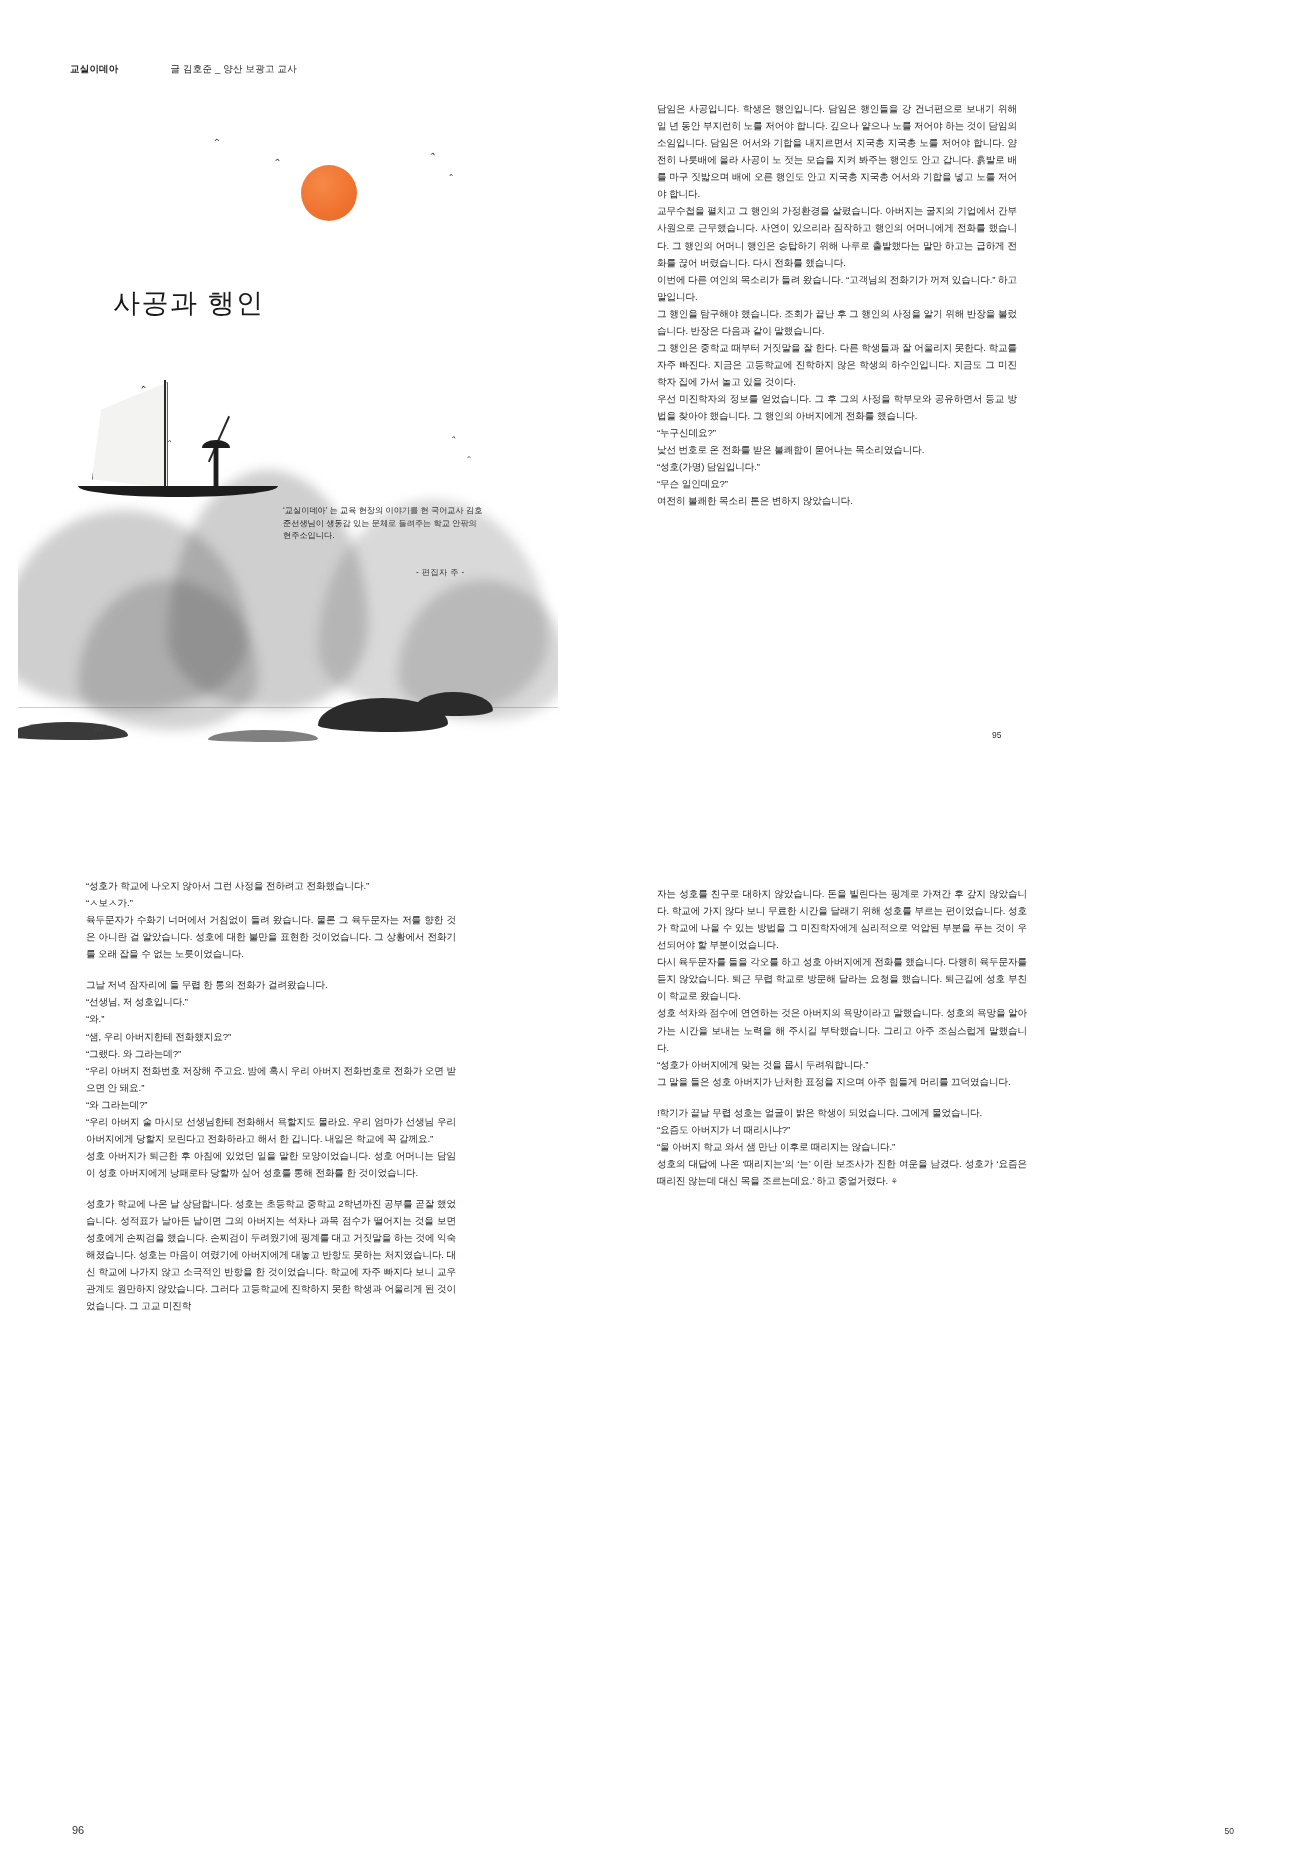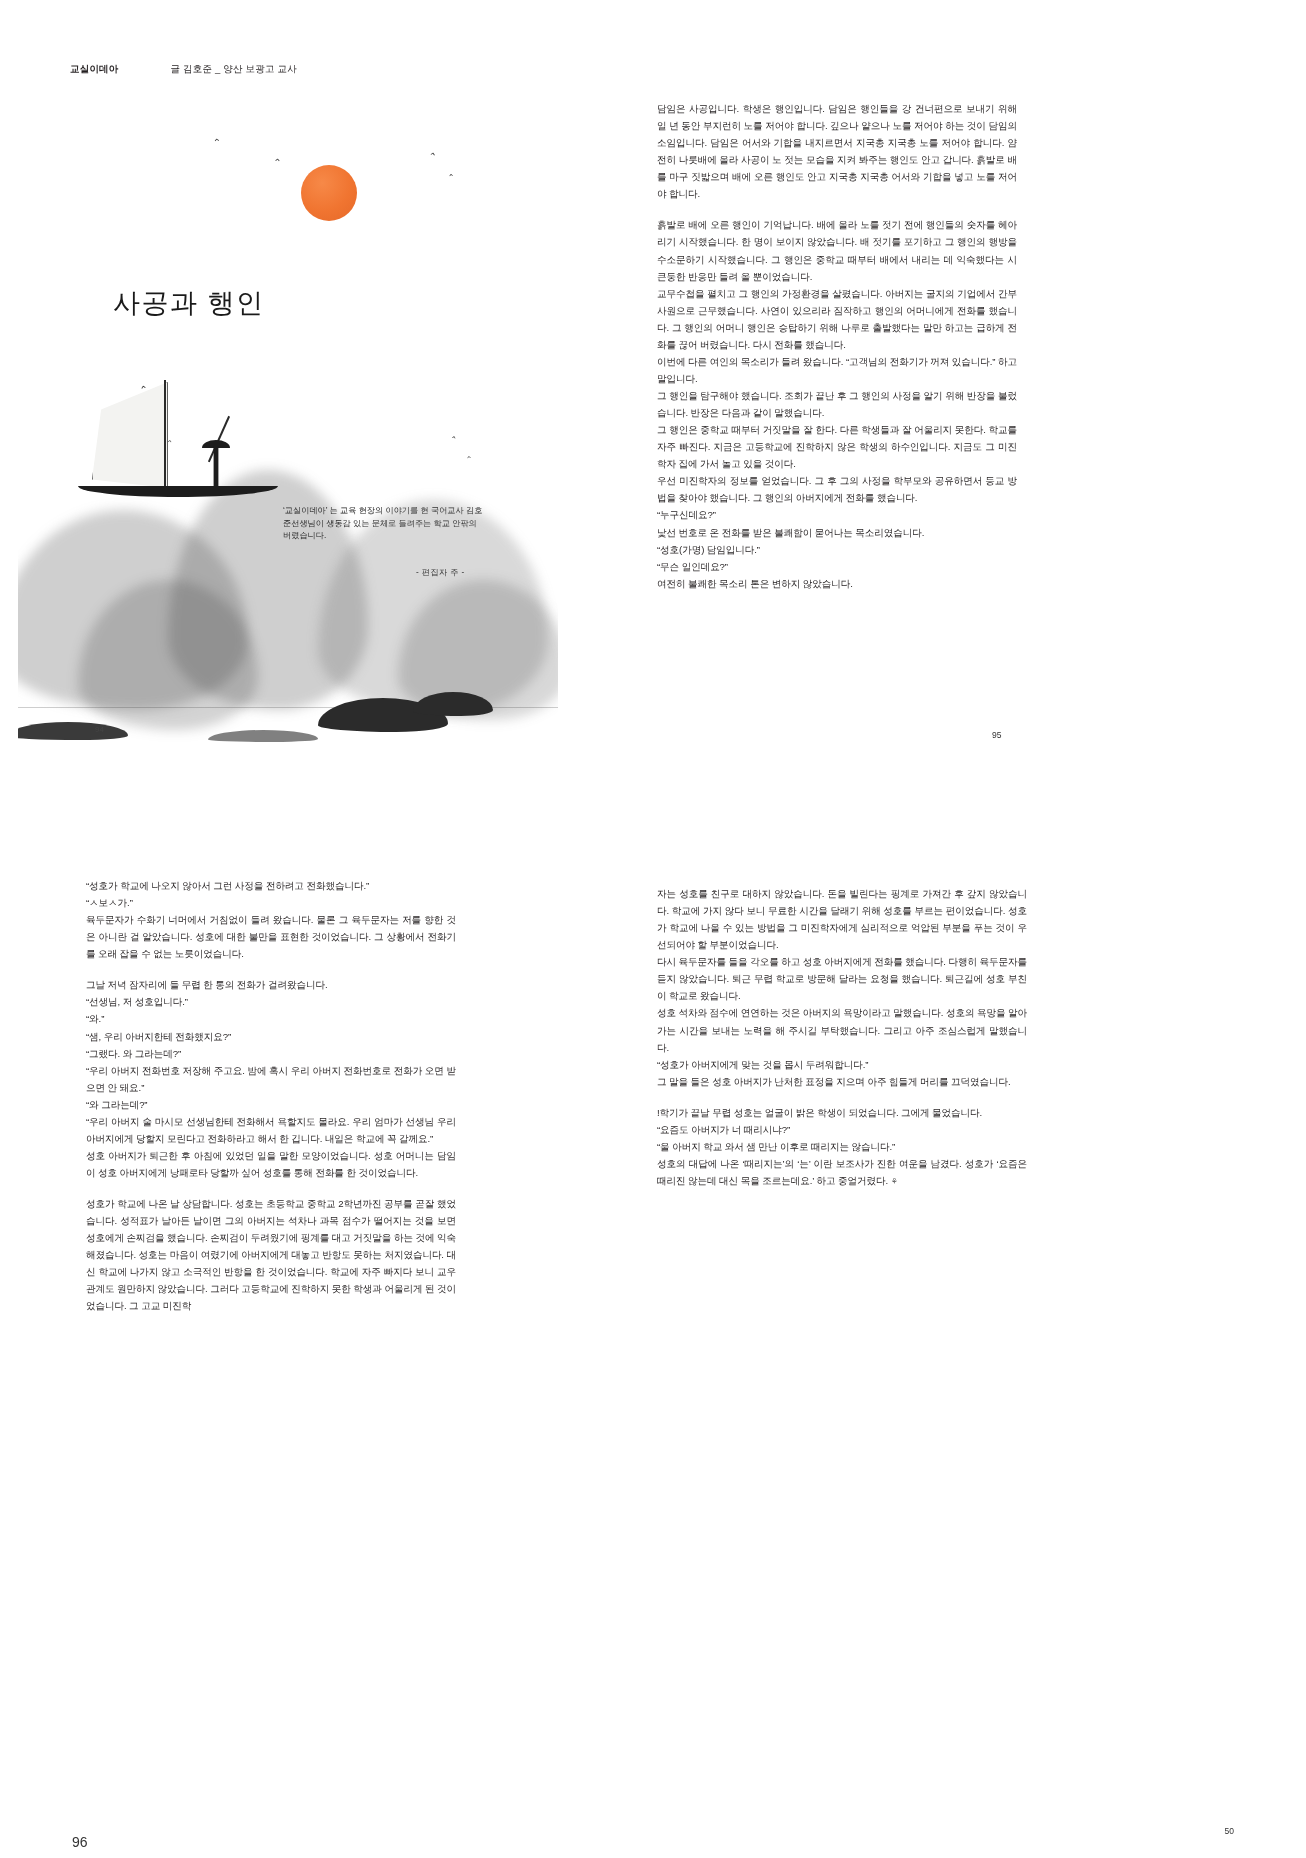--- a/index.html
+++ b/index.html
@@ -291,22 +291,22 @@
     color: #1a1a1a;
   }
   .author-role {
     font-size: 8.6px;
     line-height: 1.7;
     color: #333;
   }
   .footer-left {
     position: absolute;
     left: 72px;
-    bottom: 8px;
-    font-size: 14px;
+    bottom: 22px;
+    font-size: 11px;
     color: #333;
     text-align: right;
   }
   .footer-right {
     position: absolute;
     right: 72px;
     bottom: 22px;
     font-size: 8.5px;
     color: #333;
   }
@@ -335,21 +335,21 @@
       <div class="bird" style="left:255px; top:58px; transform:rotate(6deg);">⌃</div>
       <div class="bird" style="left:410px; top:52px; transform:rotate(12deg);">⌃</div>
       <div class="bird" style="left:430px; top:74px; transform:rotate(-6deg); font-size:8px;">⌃</div>
       <div class="bird" style="left:122px; top:285px; transform:rotate(-14deg);">⌃</div>
       <div class="bird" style="left:148px; top:340px; transform:rotate(8deg); font-size:8px;">⌃</div>
       <div class="bird" style="left:432px; top:336px; transform:rotate(10deg); font-size:8px;">⌃</div>
       <div class="bird" style="left:448px; top:356px; transform:rotate(-10deg); font-size:8px;">⌃</div>
 
       <div class="title-main">사공과 행인</div>
 
-      <div class="editor-note">‘교실이데아’ 는 교육 현장의 이야기를 현 국어교사 김호준선생님이 생동감 있는 문체로 들려주는 학교 안팎의 버렸습니다.</div>
+      <div class="editor-note">‘교실이데아’ 는 교육 현장의 이야기를 현 국어교사 김호준선생님이 생동감 있는 문체로 들려주는 학교 안팎의 현주소입니다.</div>
       <div class="editor-sign">- 편집자 주 -</div>
 
       <div class="ink-wash">
         <div class="mtn" style="left:-20px; top:80px; width:250px; height:200px; background:rgba(95,95,95,0.30);"></div>
         <div class="mtn" style="left:150px; top:40px; width:200px; height:240px; background:rgba(70,70,70,0.26);"></div>
         <div class="mtn" style="left:300px; top:70px; width:230px; height:215px; background:rgba(110,110,110,0.26);"></div>
         <div class="mtn" style="left:60px; top:150px; width:180px; height:150px; background:rgba(55,55,55,0.22);"></div>
         <div class="mtn" style="left:380px; top:150px; width:170px; height:140px; background:rgba(60,60,60,0.20);"></div>
 
         <div class="water-line" style="top:277px;"></div>
@@ -367,21 +367,20 @@
         <div class="rod"></div>
         <div class="hat"></div>
         <div class="boatman"></div>
       </div>
 
       <div class="page-num-sm" style="left:77px; top:625px;">94</div>
     </div>
 
     <div class="s1-right bodytext">
       <p>담임은 사공입니다. 학생은 행인입니다. 담임은 행인들을 강 건너편으로 보내기 위해 일 년 동안 부지런히 노를 저어야 합니다. 깊으나 얕으나 노를 저어야 하는 것이 담임의 소임입니다. 담임은 어서와 기합을 내지르면서 지국총 지국총 노를 저어야 합니다. 얌전히 나룻배에 올라 사공이 노 젓는 모습을 지켜 봐주는 행인도 안고 갑니다. 흙발로 배를 마구 짓밟으며 배에 오른 행인도 안고 지국총 지국총 어서와 기합을 넣고 노를 저어야 합니다.</p>
-      <p class="gap">흙발로 배에 오른 행인이 기억납니다. 배에 올라 노를 젓기 전에 행인들의 숫자를 헤아리기 시작했습니다. 한 명이 보이지 않았습니다. 배 젓기를 포기하고 그 행인의 행방을 수소문하기 시작했습니다. 그 행인은 중학교 때부터 배에서 내리는 데 익숙했다는 시큰둥한 반응만 들려 올 뿐이었습니다.</p>
       <p>교무수첩을 펼치고 그 행인의 가정환경을 살폈습니다. 아버지는 굴지의 기업에서 간부 사원으로 근무했습니다. 사연이 있으리라 짐작하고 행인의 어머니에게 전화를 했습니다. 그 행인의 어머니 행인은 승탑하기 위해 나루로 출발했다는 말만 하고는 급하게 전화를 끊어 버렸습니다. 다시 전화를 했습니다.</p>
       <p>이번에 다른 여인의 목소리가 들려 왔습니다. “고객님의 전화기가 꺼져 있습니다.” 하고 말입니다.</p>
       <p>그 행인을 탐구해야 했습니다. 조회가 끝난 후 그 행인의 사정을 알기 위해 반장을 불렀습니다. 반장은 다음과 같이 말했습니다.</p>
       <p>그 행인은 중학교 때부터 거짓말을 잘 한다. 다른 학생들과 잘 어울리지 못한다. 학교를 자주 빠진다. 지금은 고등학교에 진학하지 않은 학생의 하수인입니다. 지금도 그 미진학자 집에 가서 놀고 있을 것이다.</p>
       <p>우선 미진학자의 정보를 얻었습니다. 그 후 그의 사정을 학부모와 공유하면서 등교 방법을 찾아야 했습니다. 그 행인의 아버지에게 전화를 했습니다.</p>
       <p>“누구신데요?”</p>
       <p>낯선 번호로 온 전화를 받은 불쾌함이 묻어나는 목소리였습니다.</p>
       <p>“성호(가명) 담임입니다.”</p>
       <p>“무슨 일인데요?”</p>
       <p>여전히 불쾌한 목소리 톤은 변하지 않았습니다.</p>

